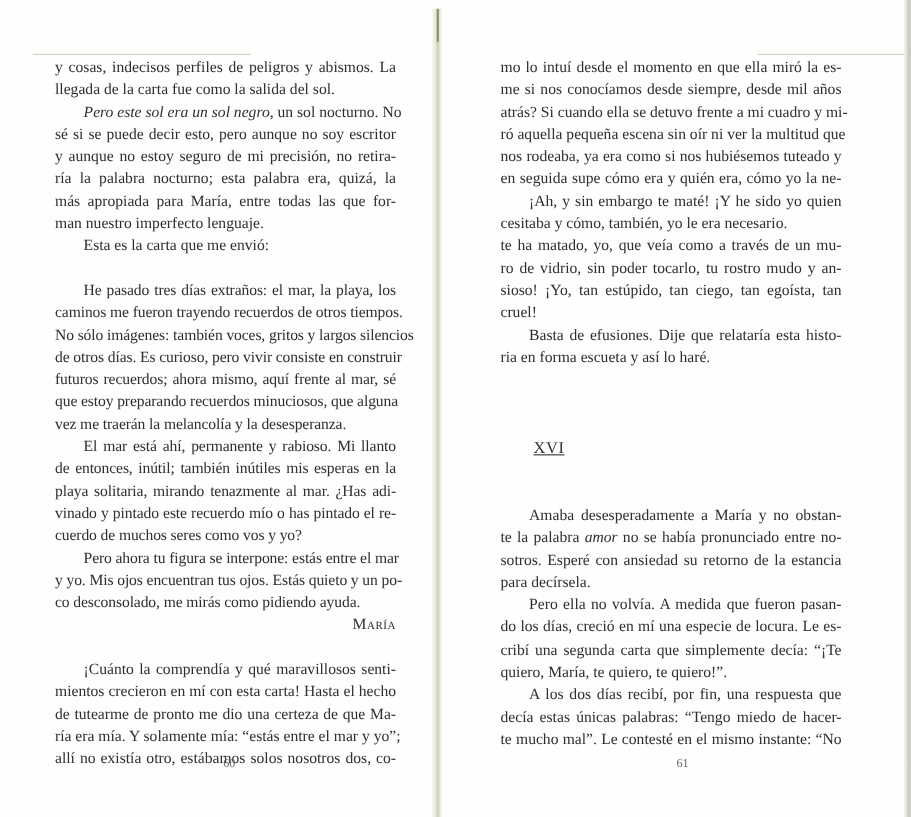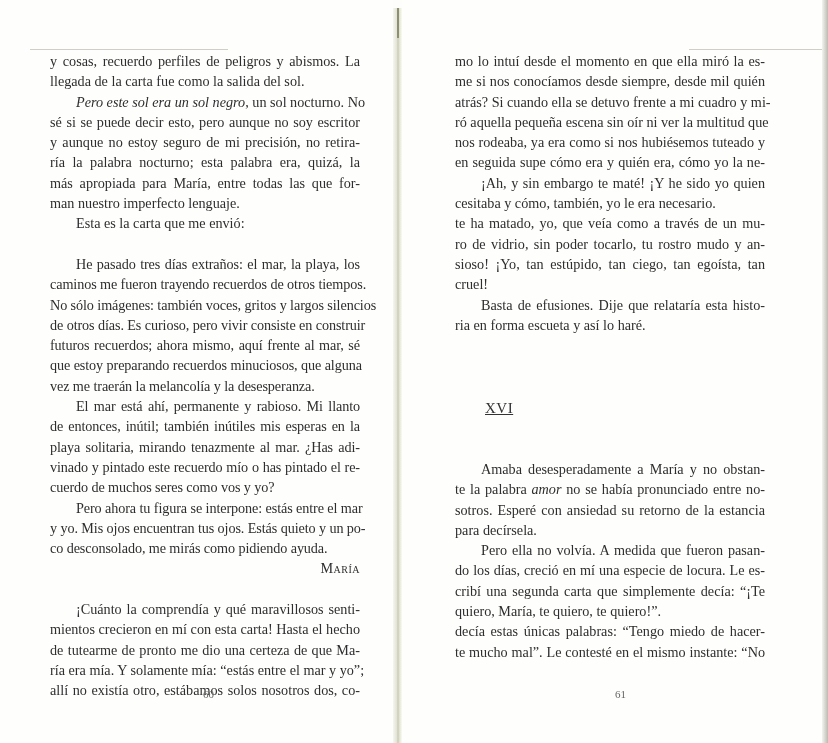--- a/index.html
+++ b/index.html
@@ -101,21 +101,21 @@
     .folio.right { left: 604px; }
   </style>
 </head>
 <body>
 
 <div class="spread">
 
   <div class="page page-left">
     <div class="top-rule left"></div>
     <div class="textblock left-text">
-      <div class="ln">y cosas, recuerdo perfiles de peligros y abismos. La</div>
+      <div class="ln">y cosas, indecisos perfiles de peligros y abismos. La</div>
       <div class="ln last">llegada de la carta fue como la salida del sol.</div>
       <div class="ln ind"><span class="em">Pero este sol era un sol negro</span><span>, un sol nocturno. No</span></div>
       <div class="ln">sé si se puede decir esto, pero aunque no soy escritor</div>
       <div class="ln">y aunque no estoy seguro de mi precisión, no retira-</div>
       <div class="ln">ría la palabra nocturno; esta palabra era, quizá, la</div>
       <div class="ln">más apropiada para María, entre todas las que for-</div>
       <div class="ln last">man nuestro imperfecto lenguaje.</div>
       <div class="ln ind last">Esta es la carta que me envió:</div>
       <div class="gap"></div>
 
@@ -150,21 +150,21 @@
 
   <div class="gutter"></div>
   <div class="gutter-dark"></div>
 
   <div class="page page-right">
     <div class="top-rule right"></div>
   </div>
 
   <div class="textblock right-text">
     <div class="ln">mo lo intuí desde el momento en que ella miró la es-</div>
-    <div class="ln">me si nos conocíamos desde siempre, desde mil quién</div>
+    <div class="ln">me si nos conocíamos desde siempre, desde mil años</div>
     <div class="ln">atrás? Si cuando ella se detuvo frente a mi cuadro y mi-</div>
     <div class="ln">ró aquella pequeña escena sin oír ni ver la multitud que</div>
     <div class="ln">nos rodeaba, ya era como si nos hubiésemos tuteado y</div>
     <div class="ln">en seguida supe cómo era y quién era, cómo yo la ne-</div>
     <div class="ln ind">¡Ah, y sin embargo te maté! ¡Y he sido yo quien</div>
     <div class="ln last">cesitaba y cómo, también, yo le era necesario.</div>
     <div class="ln">te ha matado, yo, que veía como a través de un mu-</div>
     <div class="ln">ro de vidrio, sin poder tocarlo, tu rostro mudo y an-</div>
     <div class="ln">sioso! ¡Yo, tan estúpido, tan ciego, tan egoísta, tan</div>
     <div class="ln last">cruel!</div>
@@ -176,20 +176,21 @@
 
   <div class="textblock right-text" style="top: 459px;">
     <div class="ln ind">Amaba desesperadamente a María y no obstan-</div>
     <div class="ln"><span>te la palabra </span><span class="em">amor</span><span> no se había pronunciado entre no-</span></div>
     <div class="ln">sotros. Esperé con ansiedad su retorno de la estancia</div>
     <div class="ln last">para decírsela.</div>
     <div class="ln ind">Pero ella no volvía. A medida que fueron pasan-</div>
     <div class="ln">do los días, creció en mí una especie de locura. Le es-</div>
     <div class="ln">cribí una segunda carta que simplemente decía: “¡Te</div>
     <div class="ln last">quiero, María, te quiero, te quiero!”.</div>
+    <div class="ln ind">A los dos días recibí, por fin, una respuesta que</div>
     <div class="ln">decía estas únicas palabras: “Tengo miedo de hacer-</div>
     <div class="ln">te mucho mal”. Le contesté en el mismo instante: “No</div>
   </div>
 
   <div class="folio right">61</div>
 
   <div class="right-edge"></div>
 </div>
 
 </body></html>

